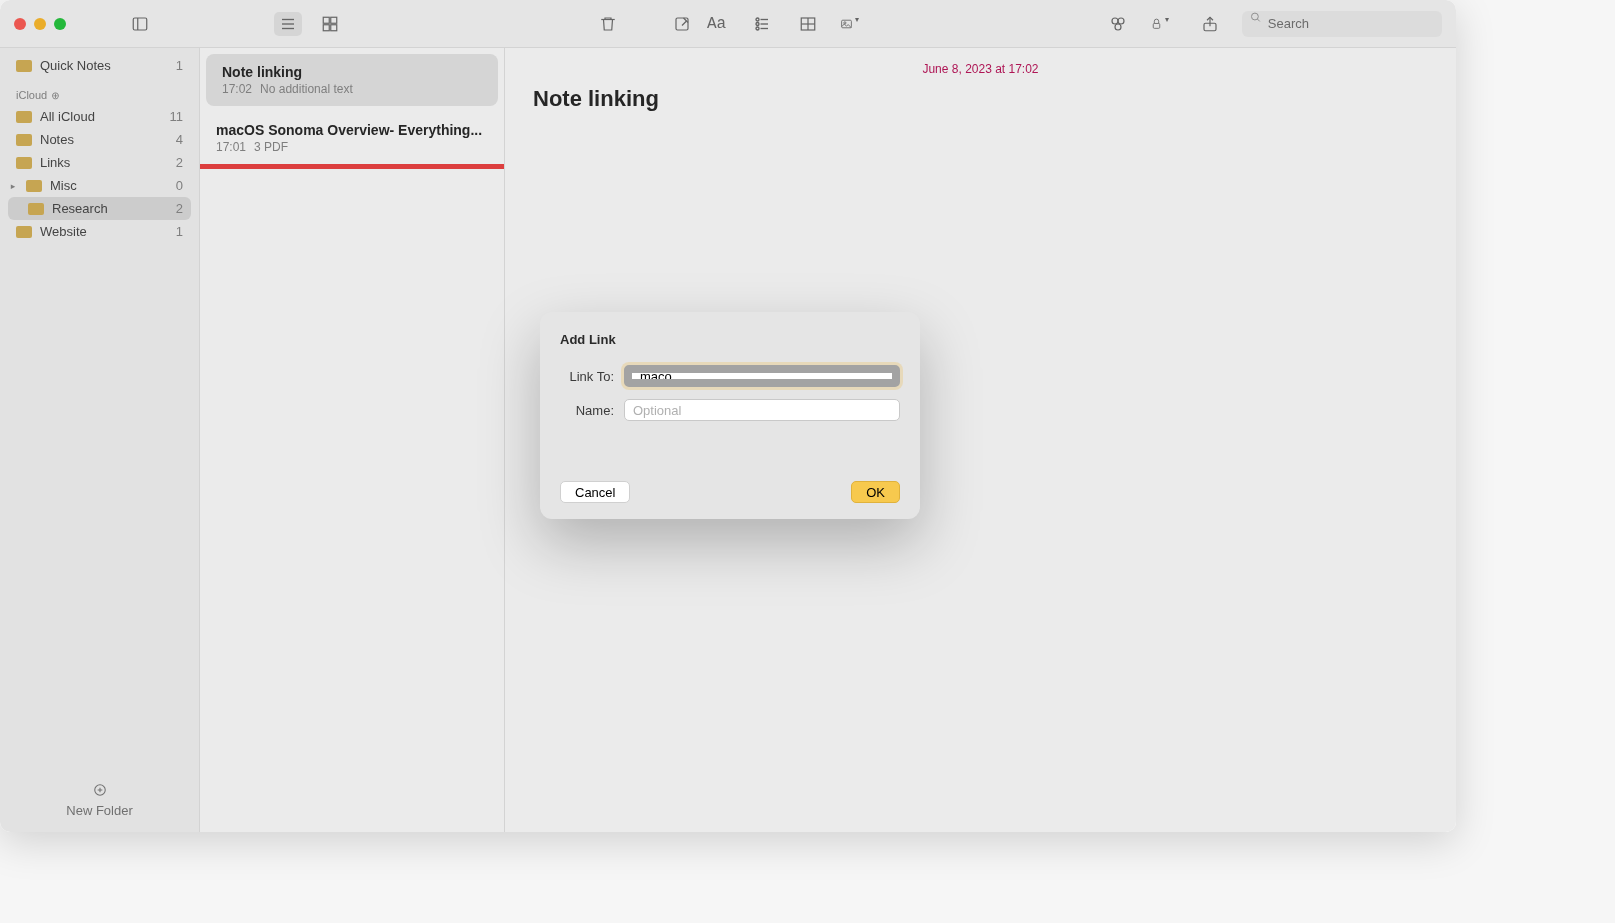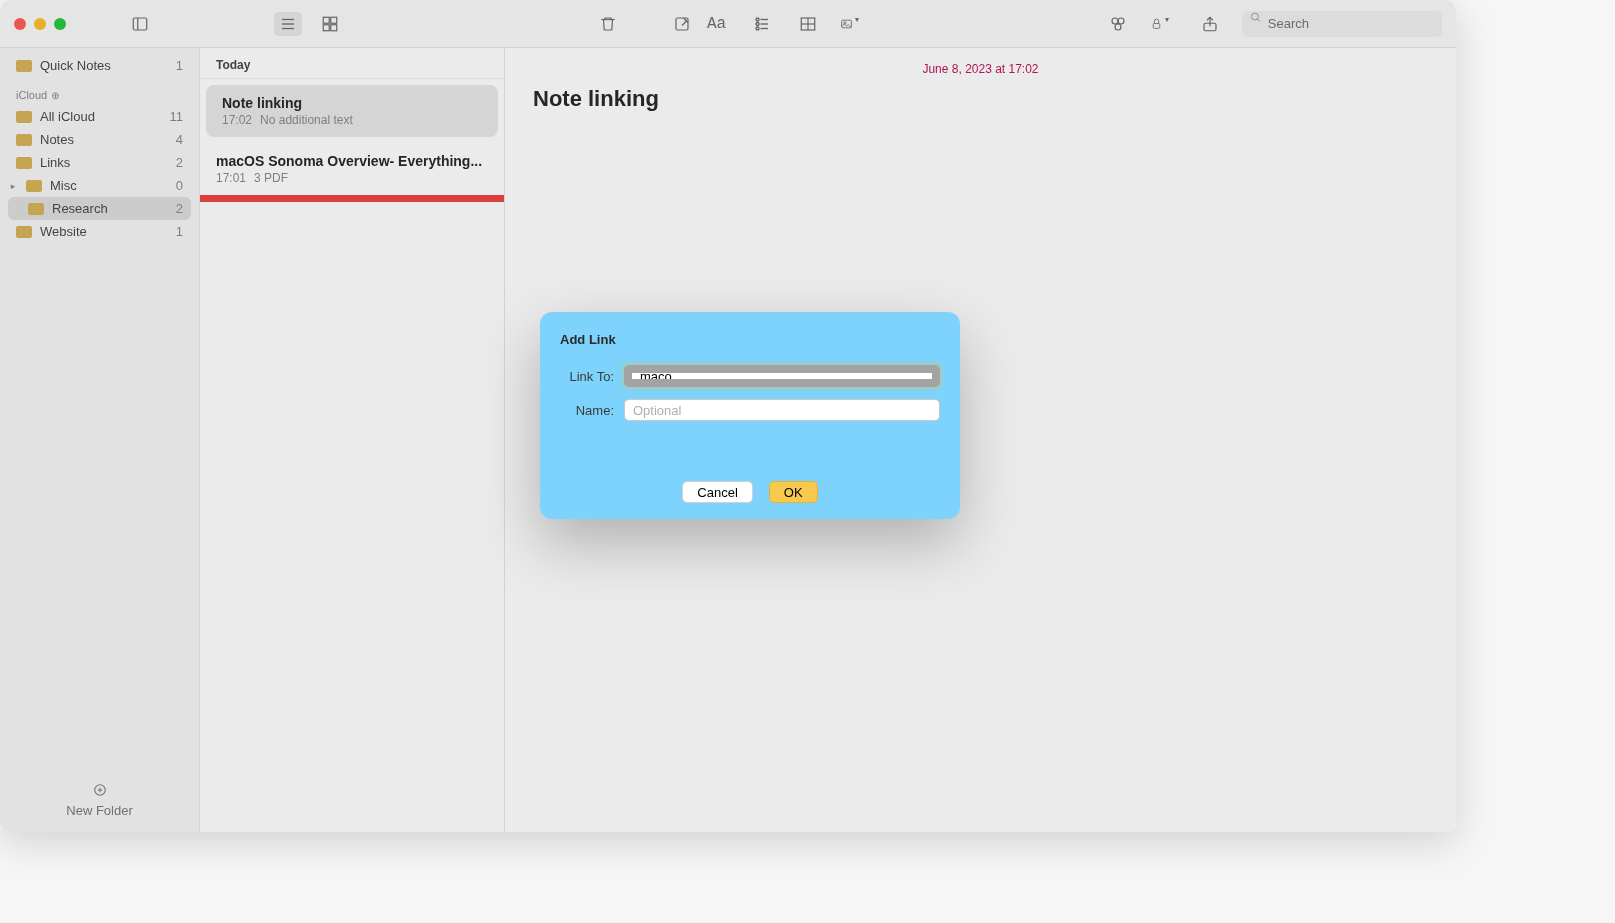--- a/index.html
+++ b/index.html
@@ -35,42 +35,42 @@
     .sb-section { font-size: 11px; color: #8a8a8a; padding: 12px 8px 4px; display: flex; align-items: center; gap: 4px; }
     .sb-folder-icon { width: 16px; height: 12px; background: #d7b45a; border-radius: 2px; display: inline-block; }
     .sb-caret { width: 10px; text-align: center; color: #8a8a8a; font-size: 9px; }
     .sb-spacer { flex: 1; }
     .new-folder { display: flex; align-items: center; gap: 6px; padding: 6px 8px; color: #7a7a7a; font-size: 13px; cursor: pointer; flex-direction: column; }
     .new-folder svg { width: 14px; height: 14px; }
 
     
     .notes-list { width: 305px; border-right: 1px solid #e5e5e5; background: #ffffff; }
     .list-header { padding: 10px 16px 6px; font-size: 12px; font-weight: 600; color: #4a4a4a; border-bottom: 1px solid #f0f0f0; }
-    .note-row { padding: 10px 16px; border-bottom: 7px solid #ef4444; cursor: pointer; }
+    .note-row { padding: 10px 16px; border-bottom: 5px solid #ef4444; cursor: pointer; }
     .note-row.selected { background: #e8e8e8; border-radius: 8px; margin: 6px; border-bottom: none; }
     .note-title { font-size: 14px; font-weight: 600; color: #2a2a2a; margin-bottom: 2px; white-space: nowrap; overflow: hidden; text-overflow: ellipsis; }
     .note-sub { font-size: 12px; color: #8a8a8a; display: flex; gap: 8px; }
 
     
     .editor { flex: 1; background: #ffffff; padding: 14px 28px; }
     .editor-date { text-align: center; font-size: 12px; color: #be185d; margin-bottom: 10px; }
     .editor-title { font-size: 22px; font-weight: 700; color: #2a2a2a; }
 
     
     .dim-overlay { position: absolute; inset: 0; background: rgba(0,0,0,0.08); }
 
     
-    .modal { position: absolute; left: 540px; top: 312px; width: 420px; background: #7dd3fc; border-radius: 12px; box-shadow: 0 24px 60px rgba(0,0,0,0.25); padding: 20px 20px 16px; }
+    .modal { position: absolute; left: 540px; top: 312px; width: 380px; background: #e5e5e5; border-radius: 12px; box-shadow: 0 24px 60px rgba(0,0,0,0.25); padding: 20px 20px 16px; }
     .modal-title { font-size: 13px; font-weight: 700; color: #2a2a2a; margin-bottom: 18px; }
     .form-row { display: flex; align-items: center; margin-bottom: 12px; }
     .form-label { width: 54px; text-align: right; font-size: 13px; color: #3a3a3a; margin-right: 10px; }
     .form-input { flex: 1; height: 22px; border: 1px solid #c9c9c9; border-radius: 5px; padding: 0 8px; font-size: 13px; outline: none; }
     .form-input.focused { border: 8px solid #a3a3a3; box-shadow: 0 0 0 3px rgba(240,185,59,0.25); }
     .form-input::placeholder { color: #b0b0b0; }
-    .modal-buttons { display: flex; justify-content: center; gap: 16px; margin-top: 60px; }
+    .modal-buttons { display: flex; justify-content: space-between; gap: 16px; margin-top: 60px; }
     .btn { height: 22px; padding: 0 14px; border-radius: 5px; font-size: 13px; border: 1px solid #d0d0d0; background: #ffffff; cursor: pointer; }
     .btn.primary { background: #f7c94e; border: 1px solid #e0b23c; font-weight: 500; }
   </style>
 </head>
 <body>
 
 <div class="app-window">
 
   <div class="titlebar">
     <div class="traffic-lights">
@@ -237,21 +237,20 @@
         <svg viewBox="0 0 24 24" fill="none" stroke="currentColor" stroke-width="1.8">
             <circle cx="12" cy="12" r="9"></circle>
             <line x1="12" y1="8" x2="12" y2="16"></line>
             <line x1="8" y1="12" x2="16" y2="12"></line>
           </svg>
         <span>New Folder</span>
       </div>
     </div>
 
     <div class="notes-list">
-      <div class="list-header">Today</div>
 
       <div class="note-row selected">
         <div class="note-title">Note linking</div>
         <div class="note-sub">
           <span>17:02</span>
           <span>No additional text</span>
         </div>
       </div>
 
       <div class="note-row">

